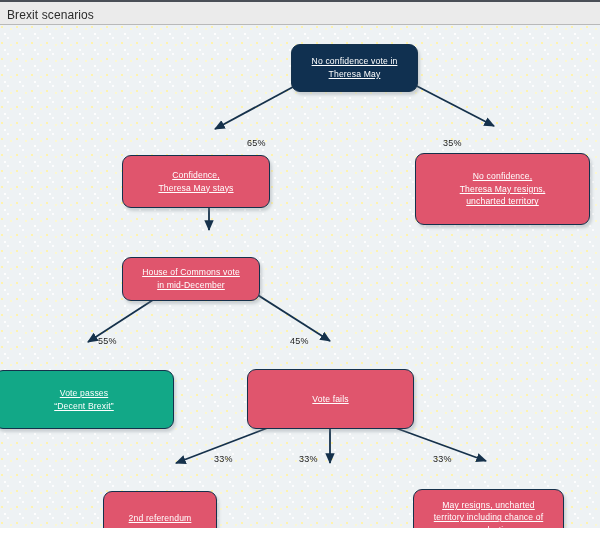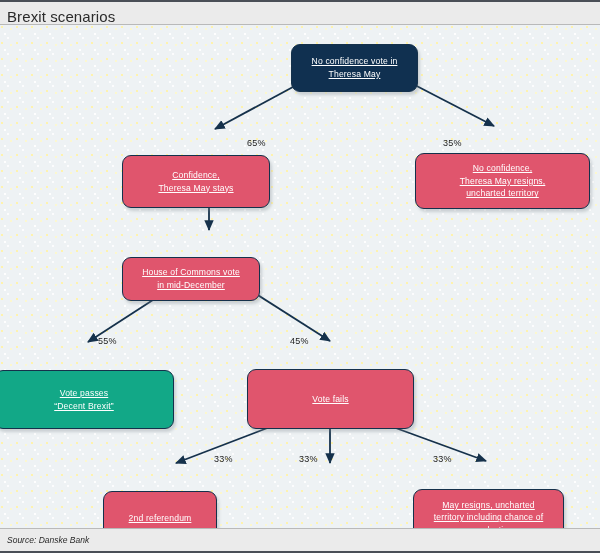--- a/index.html
+++ b/index.html
@@ -22,21 +22,21 @@
   #header {
     position: absolute; left: 0; top: 0;
     width: 600px; height: 25px;
     background: #ebebeb;
     border-top: 2px solid #4a4f57;
     border-bottom: 1px solid #b9b9b9;
     box-sizing: border-box;
   }
   #header-title {
     position: absolute; left: 7px; top: 6px;
-    font-size: 15px;
+    font-size: 12px;
     color: #2b2b2b;
     letter-spacing: .1px;
     white-space: nowrap;
   }
 
   
   #footer {
     position: absolute; left: 0; top: 528px;
     width: 600px; height: 25px;
     background: #ebebeb;
@@ -139,21 +139,21 @@
     </svg>
 
     <div class="node navy" style="left:291px; top:19px; width:127px; height:48px;">
       <span class="label">No confidence vote in<br>Theresa May</span>
     </div>
 
     <div class="node pink" style="left:122px; top:130px; width:148px; height:53px;">
       <span class="label">Confidence,<br>Theresa May stays</span>
     </div>
 
-    <div class="node pink" style="left:415px; top:128px; width:175px; height:56px;">
+    <div class="node pink" style="left:415px; top:128px; width:175px; height:72px;">
       <span class="label">No confidence,<br>Theresa May resigns,<br>uncharted territory</span>
     </div>
 
     <div class="node pink" style="left:122px; top:232px; width:138px; height:44px;">
       <span class="label">House of Commons vote<br>in mid-December</span>
     </div>
 
     <div class="node green" style="left:-6px; top:345px; width:180px; height:59px;">
       <span class="label">Vote passes<br>“Decent Brexit”</span>
     </div>
@@ -174,17 +174,14 @@
     <div class="pct" style="left:247px; top:113px;">65%</div>
     <div class="pct" style="left:443px; top:113px;">35%</div>
     <div class="pct" style="left:98px;  top:311px;">55%</div>
     <div class="pct" style="left:290px; top:311px;">45%</div>
     <div class="pct" style="left:214px; top:429px;">33%</div>
     <div class="pct" style="left:299px; top:429px;">33%</div>
     <div class="pct" style="left:433px; top:429px;">33%</div>
 
   </div>
 
-  <div id="footer">
-    <div id="footer-source">Source: Danske Bank</div>
-  </div>
 
 </div>
 
 </body></html>

